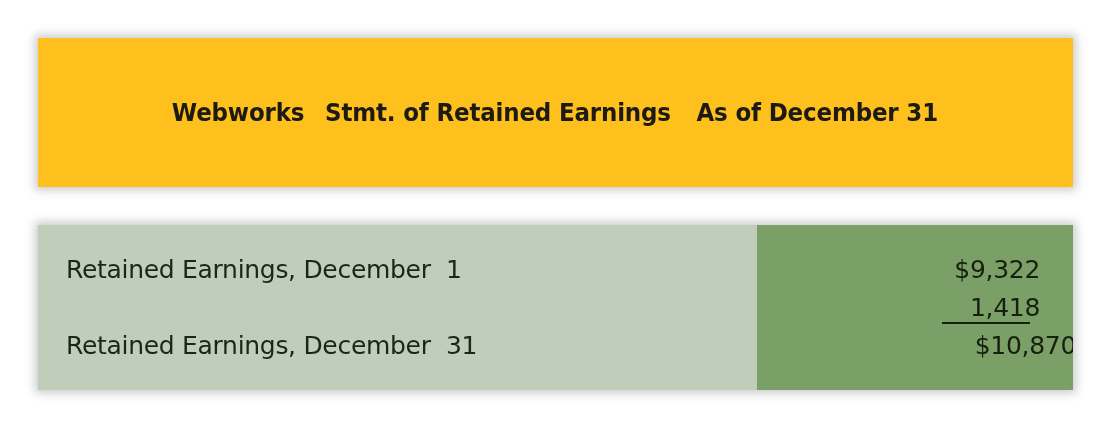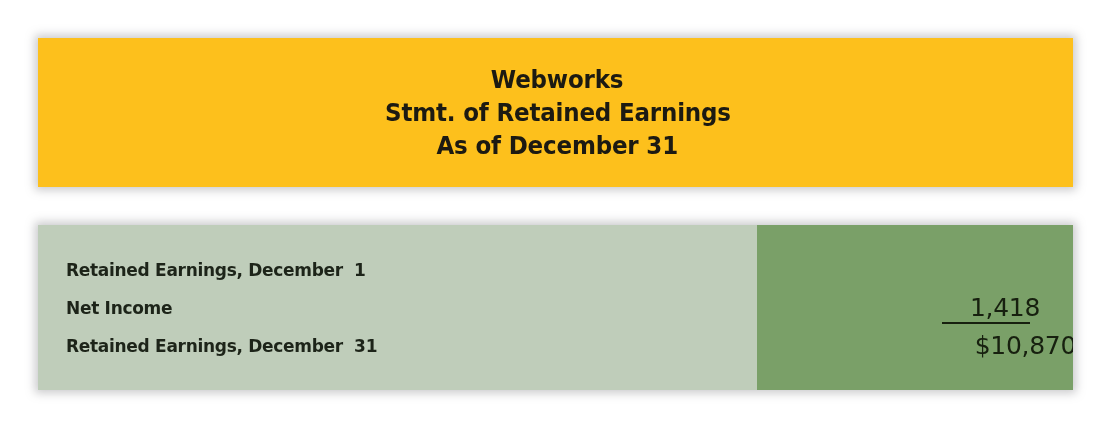--- a/index.html
+++ b/index.html
@@ -26,21 +26,21 @@
   
   .title-panel {
     position: absolute;
     left: 38px;
     top: 38px;
     width: 1035px;
     height: 149px;
     background: #fdc01c;
     box-shadow: 0 0 9px 3px rgba(120,120,125,0.40);
     display: flex;
-    flex-direction: column;
+    flex-direction: row;
     align-items: center;
     justify-content: center;
     box-sizing: border-box;
     padding-right: 30px;
     padding-left: 34px;
   }
   .title-line {
     color: #1c1a12;
     font-family: "DejaVu Sans", sans-serif;
     font-weight: bold;
@@ -89,25 +89,24 @@
   }
   .row-1 { top: 26px; }
   .row-2 { top: 64px; }
   .row-3 { top: 102px; padding-left: 36px; }
 
   .row-label {
     position: absolute;
     left: 28px;
     color: #1d2419;
     font-family: "DejaVu Sans", sans-serif;
-    font-size: 17px;
+    font-size: 25px;
     line-height: 38px;
     white-space: pre;
     letter-spacing: -0.3px;
-    font-weight: bold;
   }
   .row-amount {
     position: absolute;
     right: 33px;
     color: #17200f;
     font-family: "DejaVu Sans", sans-serif;
     font-size: 25px;
     line-height: 38px;
     white-space: pre;
     letter-spacing: -0.3px;
@@ -136,24 +135,24 @@
   </div>
 
   <div class="body-panel">
 
     <div class="amount-band"></div>
 
     <div class="rows">
 
       <div class="row row-1">
         <span class="row-label">Retained Earnings, December  1</span>
+        <span class="row-amount">$9,322</span>
       </div>
 
       <div class="row row-2">
-        <span class="row-label">Net Income</span>
         <span class="row-amount">1,418</span>
       </div>
 
       <div class="total-rule"></div>
 
       <div class="row row-3">
         <span class="row-label">Retained Earnings, December  31</span>
         <span class="row-amount">$10,870</span>
       </div>
 

